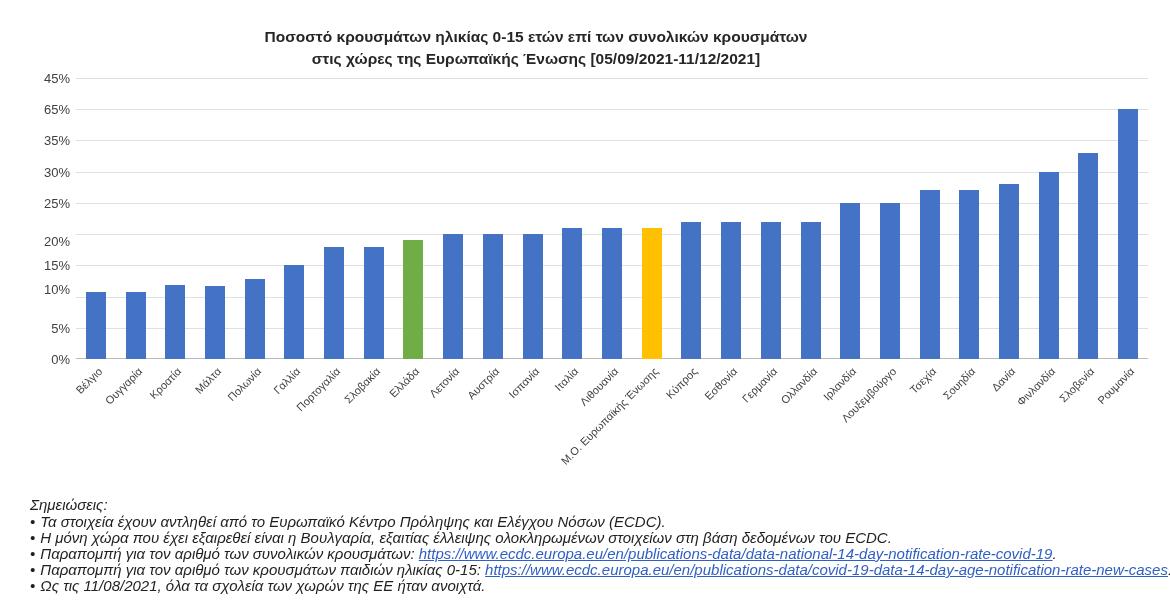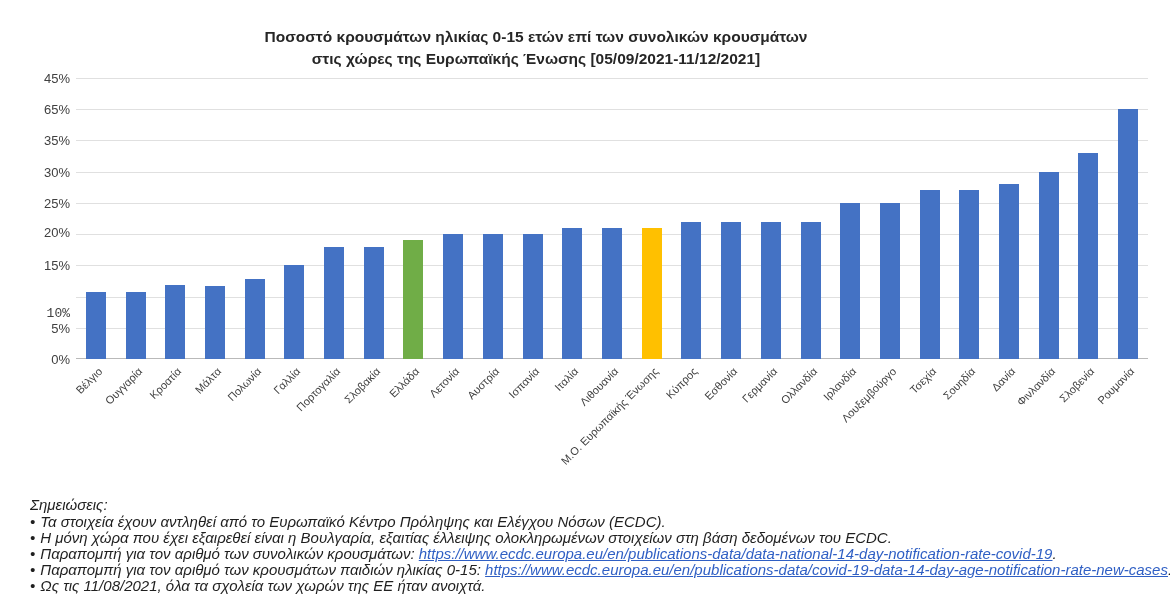--- a/index.html
+++ b/index.html
@@ -150,23 +150,23 @@
 
 <div id="chart-title">
   <span>Ποσοστό κρουσμάτων ηλικίας 0-15 ετών επί των συνολικών κρουσμάτων</span>
   <span class="line2">στις χώρες της Ευρωπαϊκής Ένωσης [05/09/2021-11/12/2021]</span>
 </div>
 
 <div id="plot-wrap">
   <div id="y-axis-labels">
       <div class="ytick" style="top: 281px;">0%</div>
       <div class="ytick" style="top: 249.778px;">5%</div>
-      <div class="ytick" style="top: 235px; font-family: Liberation Mono, monospace;">10%</div>
+      <div class="ytick" style="top: 211px;">10%</div>
       <div class="ytick" style="top: 187.333px;">15%</div>
-      <div class="ytick" style="top: 154px;">20%</div>
+      <div class="ytick" style="top: 163px;">20%</div>
       <div class="ytick" style="top: 124.889px;">25%</div>
       <div class="ytick" style="top: 93.6667px;">30%</div>
       <div class="ytick" style="top: 62.4444px;">35%</div>
       <div class="ytick" style="top: 31.2222px;">65%</div>
       <div class="ytick" style="top: 0px;">45%</div>
     </div>
   <div id="grid">
     <div class="axisline"></div>
   <div class="gridline" style="top: 249.778px;"></div>
       <div class="gridline" style="top: 218.556px;"></div>

